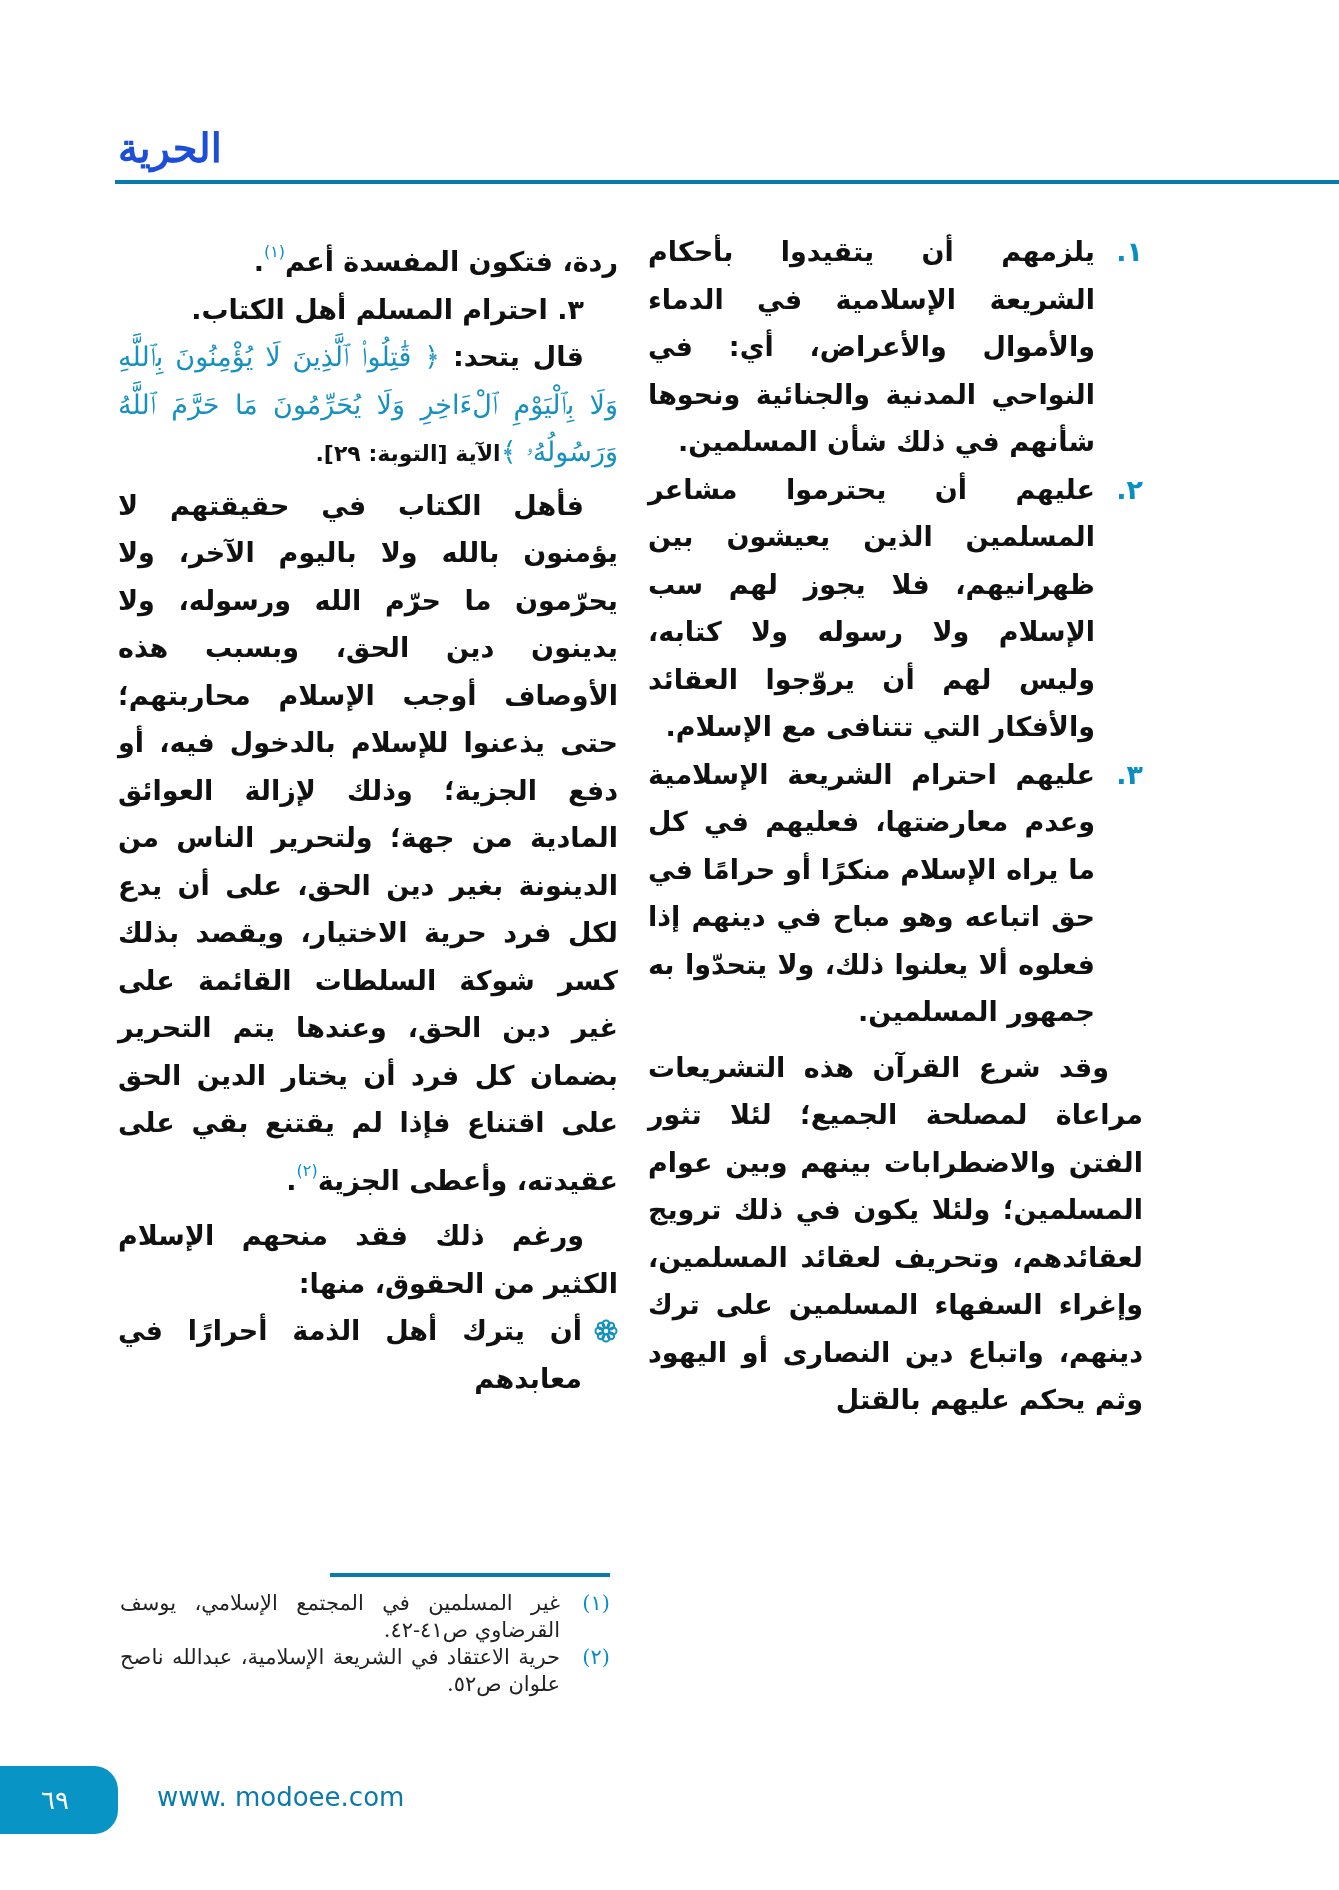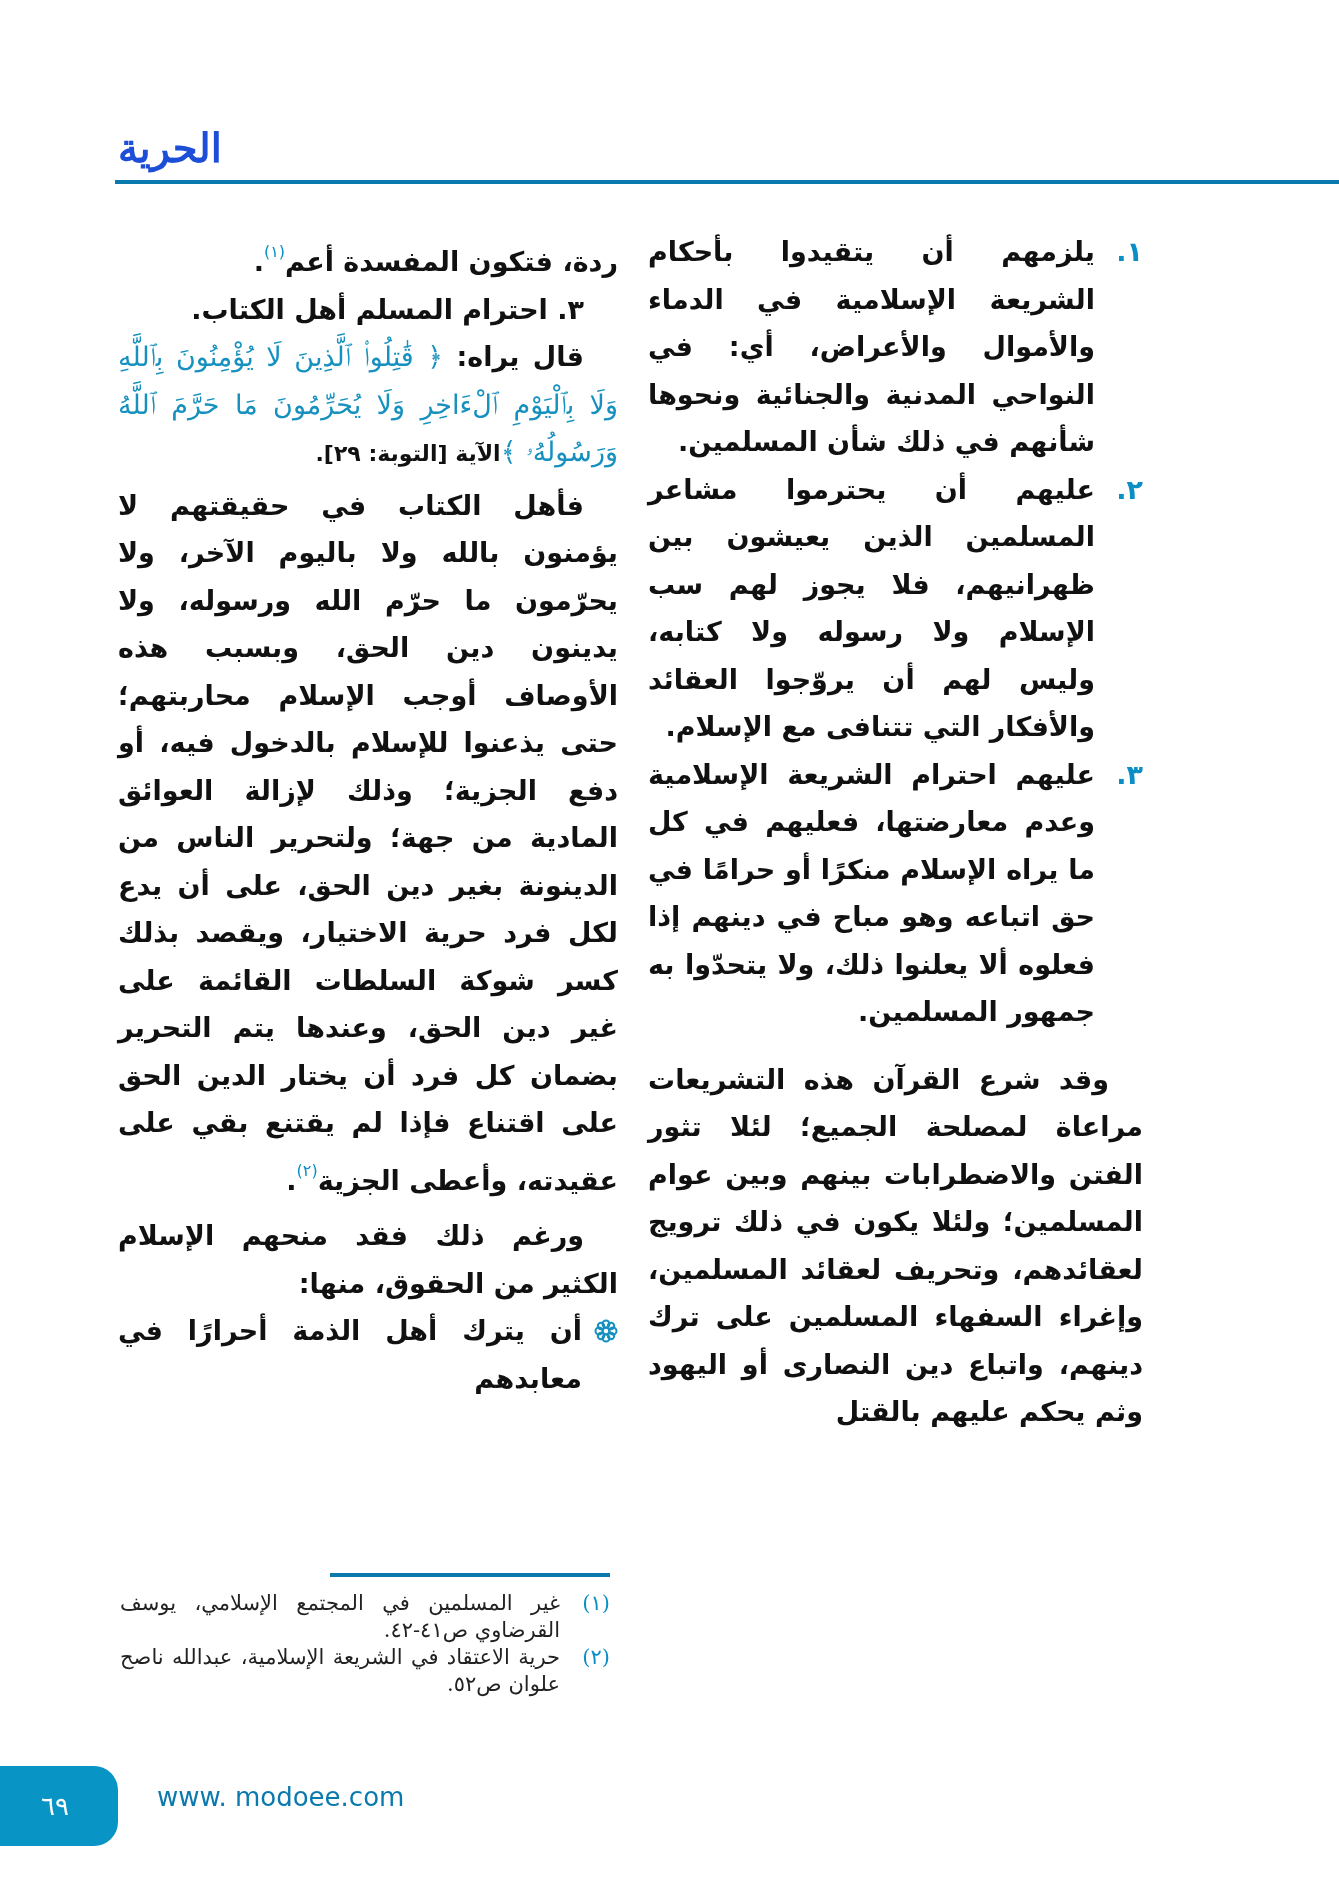--- a/index.html
+++ b/index.html
@@ -45,21 +45,21 @@
     background: #0a7aae;
   }
   .footnotes {
     position: absolute; left: 120px; top: 1590px; width: 490px; direction: rtl;
     font-family: "DejaVu Serif", serif; font-size: 21px; line-height: 27px;
     font-weight: normal; color: #222222;
   }
   .fn { position: relative; padding-right: 50px; text-align: justify; }
   .fn .fn-num { position: absolute; right: 0; top: 0; color: #0a8fc4; }
   .page-tab {
-    position: absolute; left: 0; top: 1766px; width: 118px; height: 80px;
+    position: absolute; left: 0; top: 1766px; width: 118px; height: 68px;
     background: #0994c6; border-radius: 0 24px 24px 0;
     color: #ffffff; font-size: 26px; display: flex; align-items: center;
     justify-content: center; padding-right: 8px; box-sizing: border-box;
   }
   .site-url {
     position: absolute; left: 157px; top: 1782px; direction: ltr;
     font-family: "DejaVu Sans", sans-serif; font-size: 26px; color: #0a7aae;
   }
 </style>
 </head>
@@ -76,30 +76,30 @@
   </div>
   <div class="num-item">
     <span class="num">٢.</span>
     <p>عليهم أن يحترموا مشاعر المسلمين الذين يعيشون بين ظهرانيهم، فلا يجوز لهم سب الإسلام ولا رسوله ولا كتابه، وليس لهم أن يروّجوا العقائد والأفكار التي تتنافى مع الإسلام.</p>
   </div>
   <div class="num-item">
     <span class="num">٣.</span>
     <p>عليهم احترام الشريعة الإسلامية وعدم معارضتها، فعليهم في كل ما يراه الإسلام منكرًا أو حرامًا في حق اتباعه وهو مباح في دينهم إذا فعلوه ألا يعلنوا ذلك، ولا يتحدّوا به جمهور المسلمين.</p>
   </div>
 
-  <p class="indent" style="margin-top:20px">وقد شرع القرآن هذه التشريعات مراعاة لمصلحة الجميع؛ لئلا تثور الفتن والاضطرابات بينهم وبين عوام المسلمين؛ ولئلا يكون في ذلك ترويج لعقائدهم، وتحريف لعقائد المسلمين، وإغراء السفهاء المسلمين على ترك دينهم، واتباع دين النصارى أو اليهود وثم يحكم عليهم بالقتل</p>
+  <p class="indent" style="margin-top:8px">وقد شرع القرآن هذه التشريعات مراعاة لمصلحة الجميع؛ لئلا تثور الفتن والاضطرابات بينهم وبين عوام المسلمين؛ ولئلا يكون في ذلك ترويج لعقائدهم، وتحريف لعقائد المسلمين، وإغراء السفهاء المسلمين على ترك دينهم، واتباع دين النصارى أو اليهود وثم يحكم عليهم بالقتل</p>
 </div>
 
 <div class="column col-left">
   <p><span>ردة، فتكون المفسدة أعم</span><sup class="fnref">(١)</sup><span>.</span></p>
 
   <p class="section-heading">٣. احترام المسلم أهل الكتاب.</p>
 
 
-  <p class="indent"><span>قال يراه:</span> <span class="ornate">﴿</span> <span class="verse">قَٰتِلُوا۟ ٱلَّذِينَ لَا يُؤْمِنُونَ بِٱللَّهِ وَلَا بِٱلْيَوْمِ ٱلْءَاخِرِ وَلَا يُحَرِّمُونَ مَا حَرَّمَ ٱللَّهُ وَرَسُولُهُۥ</span> <span class="ornate">﴾</span><span class="ref">الآية [التوبة: ٢٩].</span></p>
+  <p class="indent"><span>قال يتحد:</span> <span class="ornate">﴿</span> <span class="verse">قَٰتِلُوا۟ ٱلَّذِينَ لَا يُؤْمِنُونَ بِٱللَّهِ وَلَا بِٱلْيَوْمِ ٱلْءَاخِرِ وَلَا يُحَرِّمُونَ مَا حَرَّمَ ٱللَّهُ وَرَسُولُهُۥ</span> <span class="ornate">﴾</span><span class="ref">الآية [التوبة: ٢٩].</span></p>
 
   <p class="indent" style="margin-top:4px"><span>فأهل الكتاب في حقيقتهم لا يؤمنون بالله ولا باليوم الآخر، ولا يحرّمون ما حرّم الله ورسوله، ولا يدينون دين الحق، وبسبب هذه الأوصاف أوجب الإسلام محاربتهم؛ حتى يذعنوا للإسلام بالدخول فيه، أو دفع الجزية؛ وذلك لإزالة العوائق المادية من جهة؛ ولتحرير الناس من الدينونة بغير دين الحق، على أن يدع لكل فرد حرية الاختيار، ويقصد بذلك كسر شوكة السلطات القائمة على غير دين الحق، وعندها يتم التحرير بضمان كل فرد أن يختار الدين الحق على اقتناع فإذا لم يقتنع بقي على عقيدته، وأعطى الجزية</span><sup class="fnref">(٢)</sup><span>.</span></p>
 
   <p class="indent" style="margin-top:8px">ورغم ذلك فقد منحهم الإسلام الكثير من الحقوق، منها:</p>
 
   <div class="bullet-item">
     <svg class="flower-icon" viewBox="0 0 24 24">
       <g fill="none" stroke="#1590bf" stroke-width="2">
         <circle cx="12" cy="5" r="3.5"></circle>
           <circle cx="12" cy="19" r="3.5"></circle>

